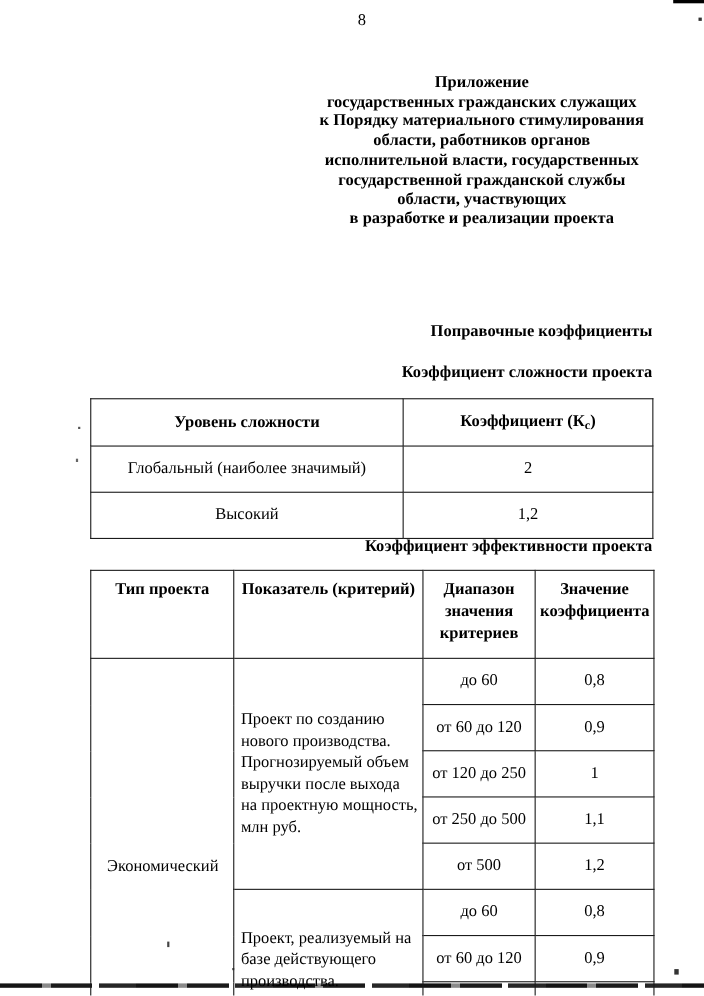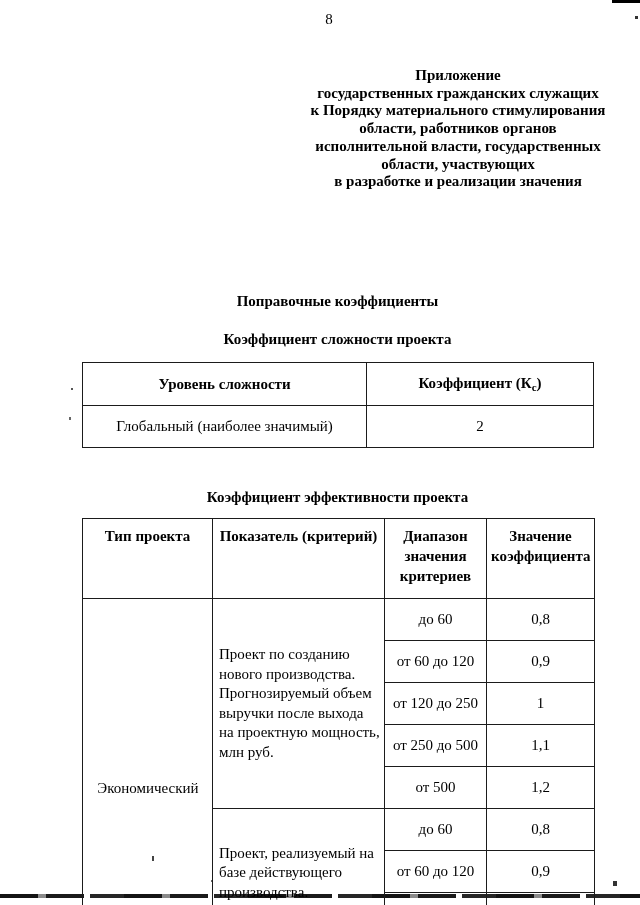--- a/index.html
+++ b/index.html
@@ -11,27 +11,27 @@
     color: #000;
     position: relative;
     overflow: hidden;
   }
   .page-number {
     position: absolute; top: 11px; left: 0; width: 640px;
     text-align: center; padding-left: 18px;
     font-size: 15px;
   }
   .annex {
-    position: absolute; top: 67px; left: 288px; width: 340px;
+    position: absolute; top: 67px; left: 268px; width: 340px;
     text-align: center; font-weight: bold;
     font-size: 15px; line-height: 17.7px;
   }
   .sec-title {
     position: absolute; left: 82px; width: 511px;
-    text-align: center; font-weight: bold; font-size: 15px;
+    text-align: right; font-weight: bold; font-size: 15px;
   }
   .t-main { top: 293px; }
   .t-sub1 { top: 331px; }
   .t-sub2 { top: 489px; }
   table.tbl {
     position: absolute; left: 82px;
     border-collapse: collapse; table-layout: fixed;
     font-size: 15px;
   }
   .tbl th, .tbl td {
@@ -94,40 +94,45 @@
   <div class="artifact speck-5"></div>
   <div class="artifact speck-6"></div>
   <div class="artifact bottom-line"></div>
 
   <div class="annex">
     <div>Приложение</div>
     <div>государственных гражданских служащих</div>
     <div>к Порядку материального стимулирования</div>
     <div>области, работников органов</div>
     <div>исполнительной власти, государственных</div>
+    <div>государственной гражданской службы</div>
     <div>области, участвующих</div>
-    <div>в разработке и реализации значения</div>
+    <div>в разработке и реализации проекта</div>
   </div>
 
   <div class="sec-title t-main">Поправочные коэффициенты</div>
   <div class="sec-title t-sub1">Коэффициент сложности проекта</div>
 
   <table class="tbl tbl1">
     <colgroup>
         <col style="width:284px">
         <col style="width:227px">
       </colgroup>
     <tbody>
       <tr class="hrow">
         <th>Уровень сложности</th>
         <th><span>Коэффициент (К</span><span class="sub">с</span><span>)</span></th>
       </tr>
       <tr class="drow">
         <td>Глобальный (наиболее значимый)</td>
         <td>2</td>
+      </tr>
+      <tr class="drow">
+        <td>Высокий</td>
+        <td>1,2</td>
       </tr>
     </tbody>
   </table>
 
   <div class="sec-title t-sub2">Коэффициент эффективности проекта</div>
 
   <table class="tbl tbl2">
     <colgroup>
         <col style="width:130px">
         <col style="width:172px">

